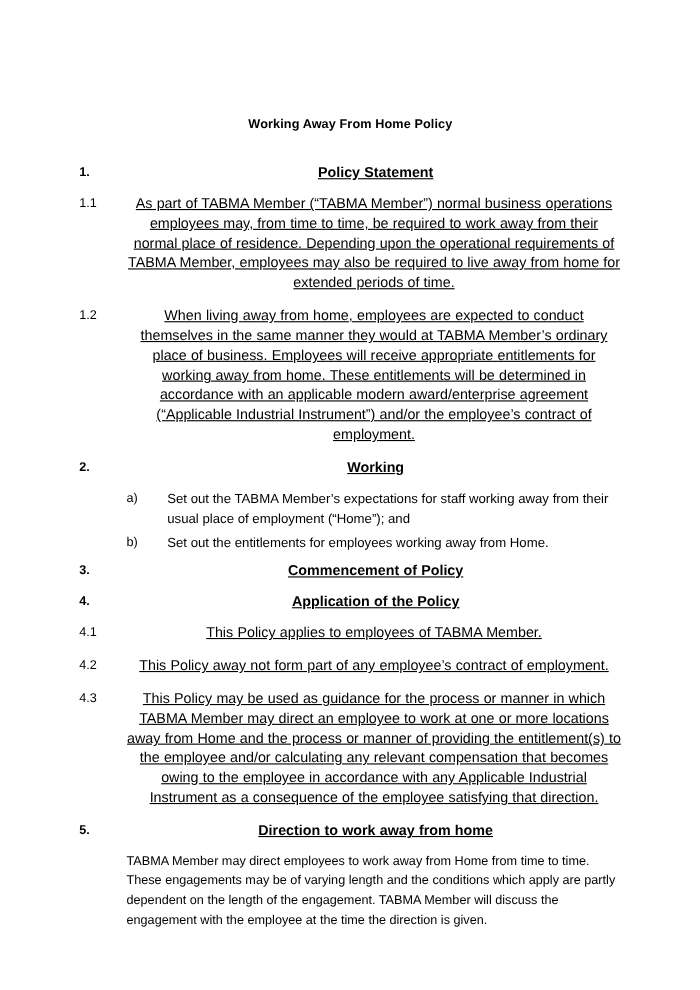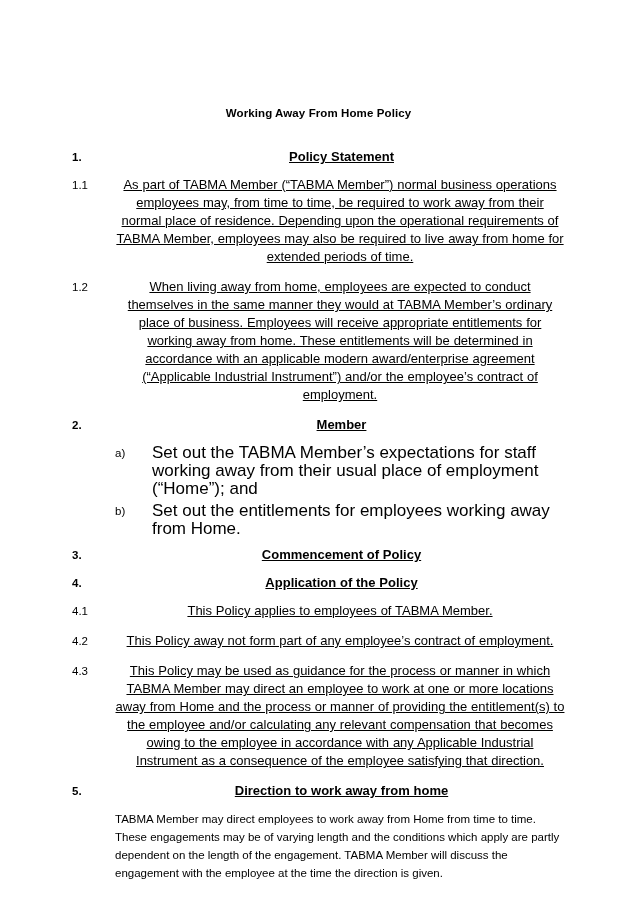--- a/index.html
+++ b/index.html
@@ -75,21 +75,21 @@
     margin-bottom: 4px;
   }
   .sub-row:last-child { margin-bottom: 0; }
   .sub-marker {
     flex: 0 0 37px;
     font-size: 11.5px;
     line-height: 18px;
   }
   .sub-txt {
     flex: 1 1 auto;
-    font-size: 17px;
+    font-size: 12px;
     line-height: 18px;
   }
   .sublist { margin-bottom: 8px; margin-top: 2px; }
   
   .body-indent {
     margin-left: 43px;
     font-size: 11.5px;
     line-height: 18px;
     margin-bottom: 12px;
   }
@@ -112,21 +112,21 @@
       <div class="txt">As part of TABMA Member (“TABMA Member”) normal business operations employees may, from time to time, be required to work away from their normal place of residence. Depending upon the operational requirements of TABMA Member, employees may also be required to live away from home for extended periods of time.</div>
     </div>
 
     <div class="row">
       <div class="num">1.2</div>
       <div class="txt">When living away from home, employees are expected to conduct themselves in the same manner they would at TABMA Member’s ordinary place of business.  Employees will receive appropriate entitlements for working away from home. These entitlements will be determined in accordance with an applicable modern award/enterprise agreement (“Applicable Industrial Instrument”) and/or the employee’s contract of employment.</div>
     </div>
 
     <div class="row heading">
       <div class="num bold">2.</div>
-      <div class="txt bold">Member</div>
+      <div class="txt bold">Working</div>
     </div>
 
 
     <div class="sublist">
       <div class="sub-row">
         <div class="sub-marker">a)</div>
         <div class="sub-txt">Set out the TABMA Member’s expectations for staff working away from their usual place of employment (“Home”); and</div>
       </div>
       <div class="sub-row">
         <div class="sub-marker">b)</div>

